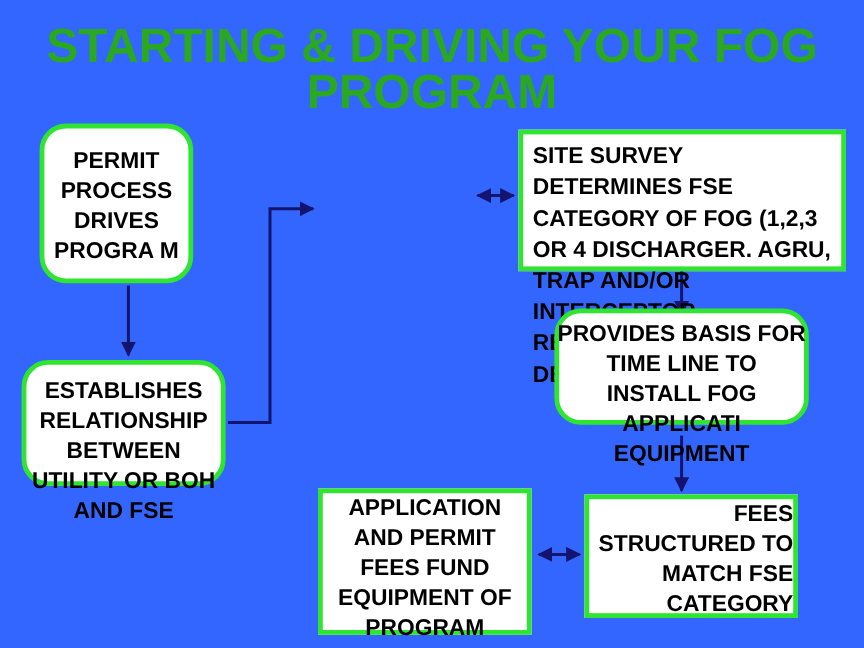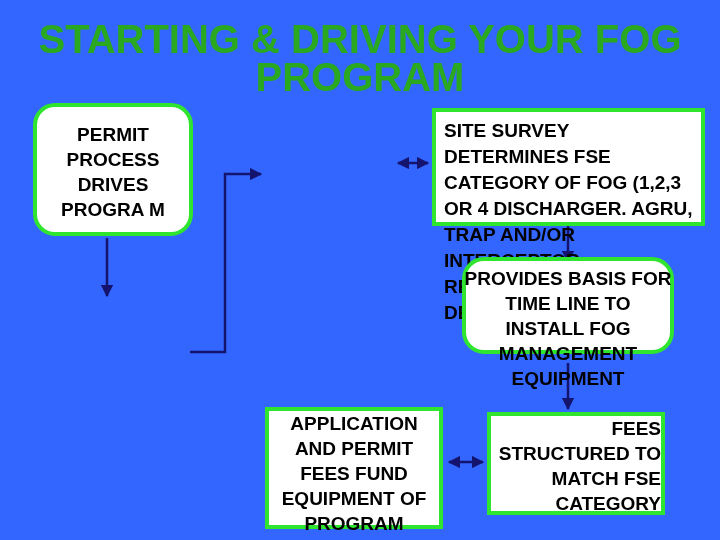--- a/index.html
+++ b/index.html
@@ -61,21 +61,21 @@
     left: -2px;
     right: -2px;
     display: block;
   }
   .fbox.clip .txt {
     position: static;
   }
 
   
   #box-permit-process {
-    left: 33px;  top: 103px;  width: 160px; height: 133px;
+    left: 33px;  top: 103px;  width: 128px; height: 133px;
   }
   #box-permit-process .txt { top: 15px; }
 
   
   #box-permit-application {
     left: 265px; top: 105px; width: 128px; height: 128px;
   }
   #box-permit-application .txt { top: 13px; }
 
   
@@ -160,23 +160,26 @@
 
   <div class="fbox rounded overflow" id="box-permit-process">
     <span class="txt">PERMIT PROCESS DRIVES PROGRA M</span>
   </div>
 
 
   <div class="fbox overflow" id="box-site-survey">
     <span class="txt">SITE SURVEY DETERMINES FSE CATEGORY OF FOG (1,2,3 OR 4 DISCHARGER. AGRU, TRAP AND/OR INTERCEPTOR REQUIREMENT IS DETERMINED</span>
   </div>
 
+  <div class="fbox rounded overflow" id="box-establishes">
+    <span class="txt">ESTABLISHES RELATIONSHIP BETWEEN UTILITY OR BOH AND FSE</span>
+  </div>
 
   <div class="fbox rounded overflow" id="box-provides-basis">
-    <span class="txt">PROVIDES BASIS FOR TIME LINE TO INSTALL FOG MANAGEMENT EQUIPMENT</span>
+    <span class="txt">PROVIDES BASIS FOR TIME LINE TO INSTALL FOG APPLICATI EQUIPMENT</span>
   </div>
 
   <div class="fbox clip" id="box-fees-fund">
     <span class="txt">APPLICATION AND PERMIT FEES FUND EQUIPMENT OF PROGRAM</span>
   </div>
 
   <div class="fbox clip" id="box-fees-structured">
     <span class="txt">FEES STRUCTURED TO MATCH FSE CATEGORY</span>
   </div>
 

